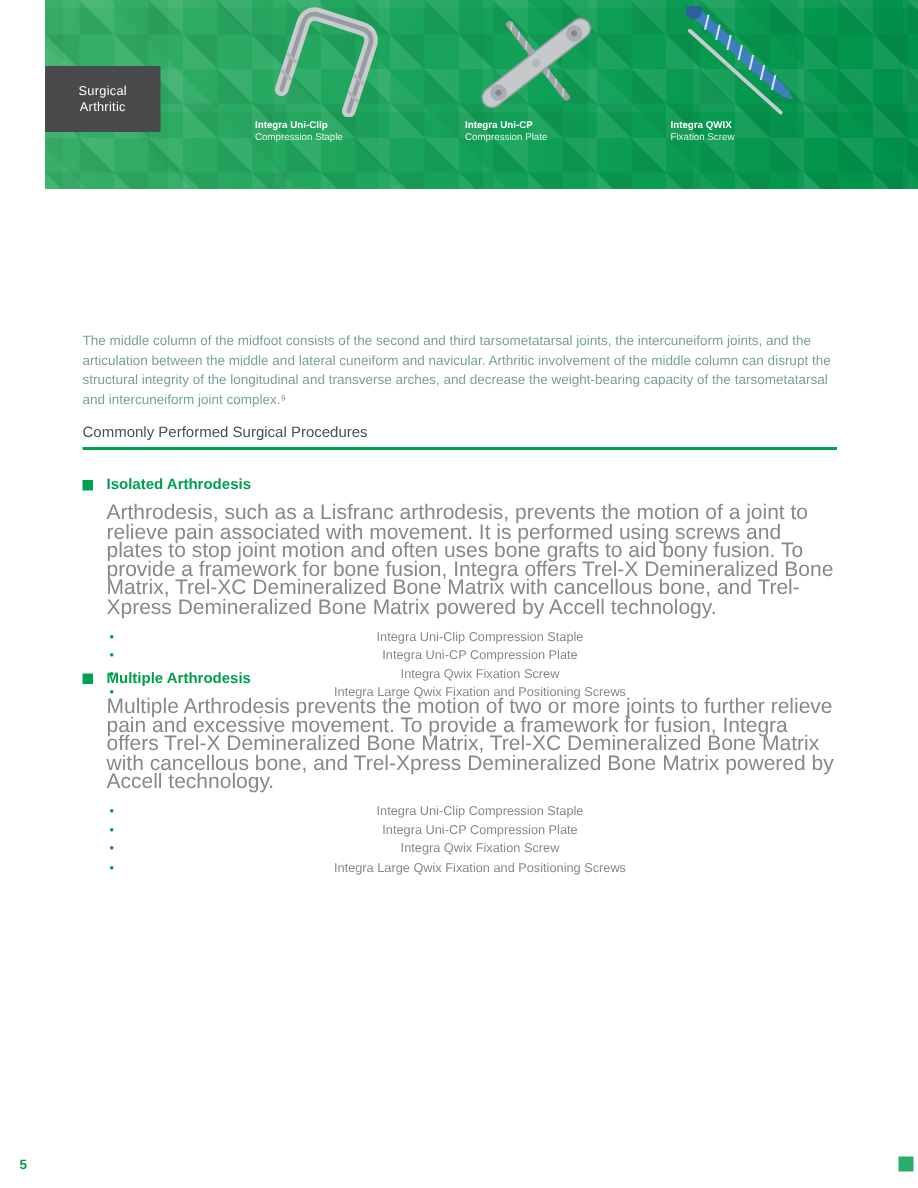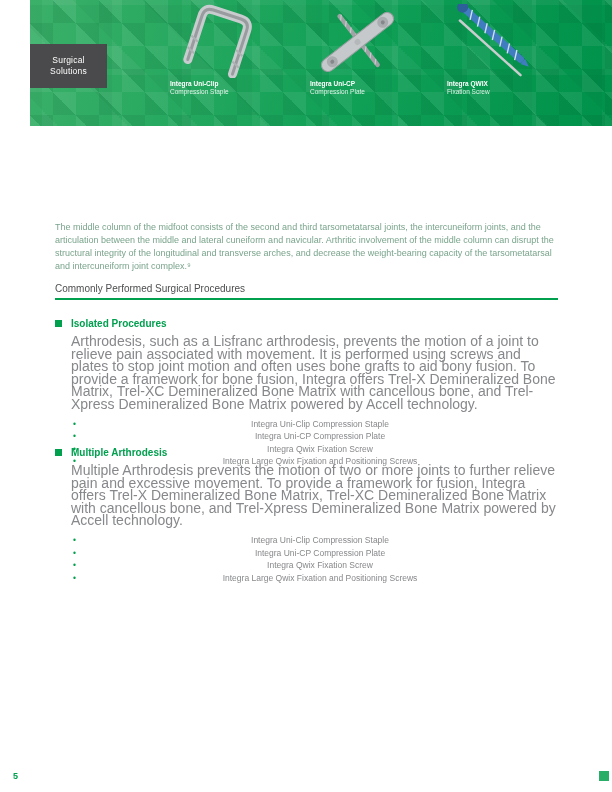--- a/index.html
+++ b/index.html
@@ -136,33 +136,33 @@
       <div class="caption">
         <div class="pname">Integra QWIX</div>
         <div class="pdesc">Fixation Screw</div>
       </div>
     </div>
 
   </div>
 
   <div class="tab">
     <span>Surgical</span>
-    <span>Solutions</span>
+    <span>Arthritic</span>
   </div>
 
 
   <div class="intro">The middle column of the midfoot consists of the second and third tarsometatarsal joints, the intercuneiform joints, and the articulation between the middle and lateral cuneiform and navicular. Arthritic involvement of the middle column can disrupt the structural integrity of the longitudinal and transverse arches, and decrease the weight-bearing capacity of the tarsometatarsal and intercuneiform joint complex.⁹</div>
 
   <div class="section-head">Commonly Performed Surgical Procedures</div>
   <div class="rule"></div>
 
   <div class="subsection s1">
     <div class="sub-head">
       <span class="sq"></span>
-      <span>Isolated Procedures</span>
+      <span>Isolated Arthrodesis</span>
     </div>
     <div class="sub-body">Arthrodesis, such as a Lisfranc arthrodesis, prevents the motion of a joint to relieve pain associated with movement. It is performed using screws and plates to stop joint motion and often uses bone grafts to aid bony fusion. To provide a framework for bone fusion, Integra offers Trel-X Demineralized Bone Matrix, Trel-XC Demineralized Bone Matrix with cancellous bone, and Trel-Xpress Demineralized Bone Matrix powered by Accell technology.</div>
     <ul class="bullets">
       <li>Integra Uni-Clip Compression Staple</li>
       <li>Integra Uni-CP Compression Plate</li>
       <li>Integra Qwix Fixation Screw</li>
       <li>Integra Large Qwix Fixation and Positioning Screws</li>
     </ul>
   </div>
 

